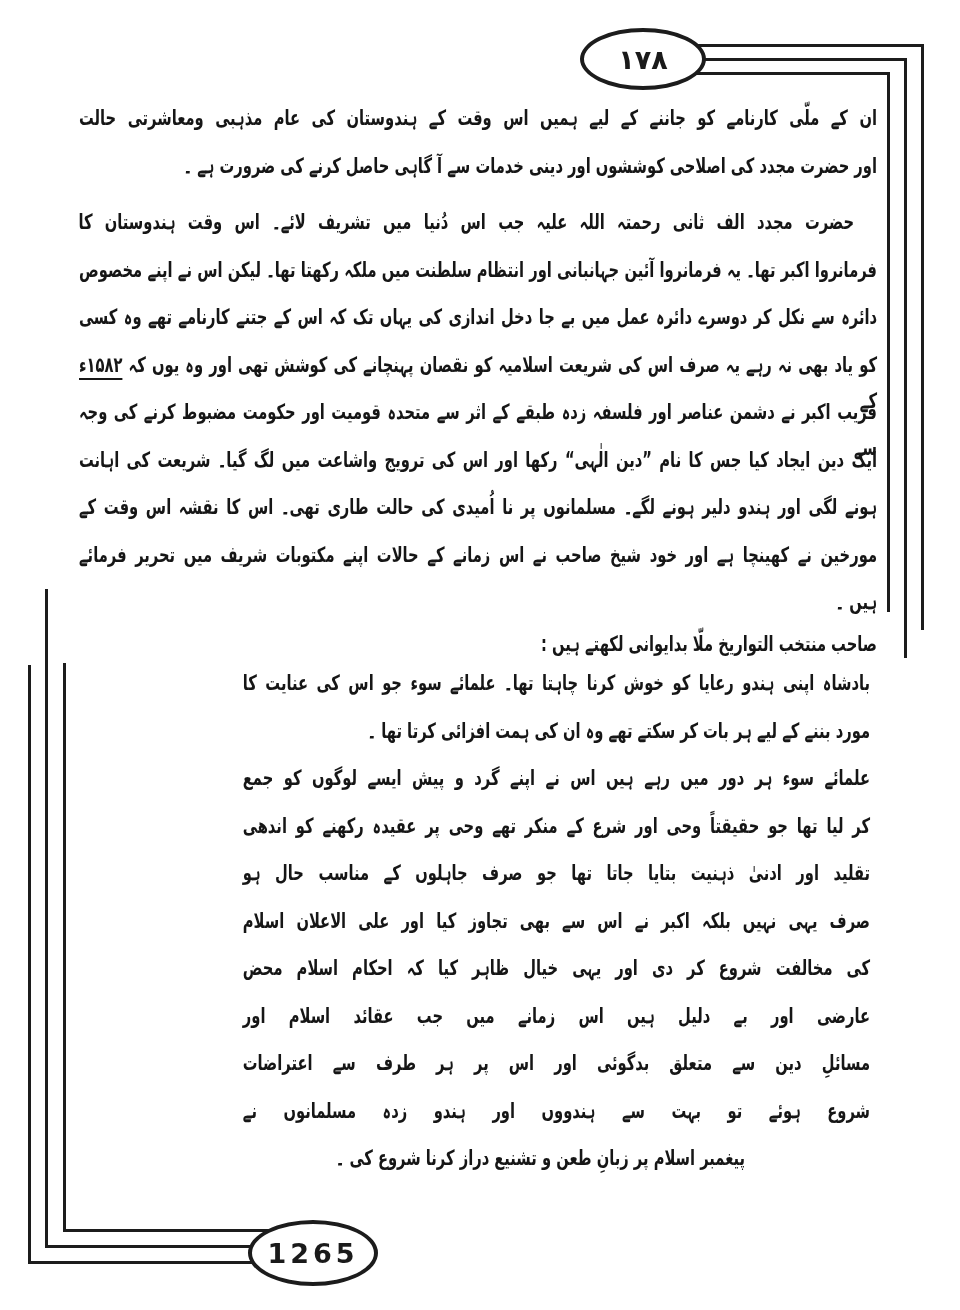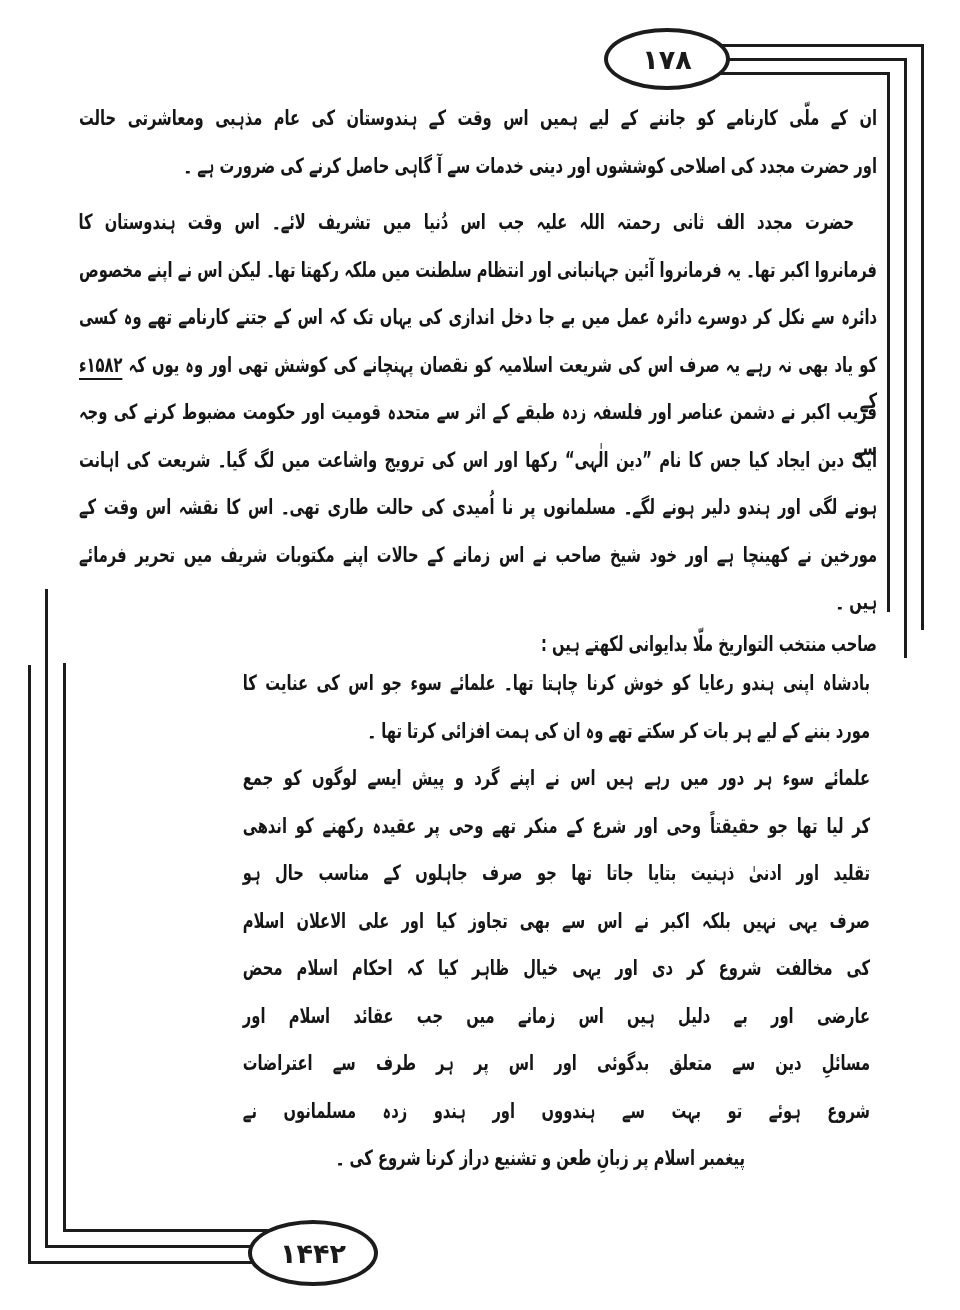--- a/index.html
+++ b/index.html
@@ -5,21 +5,21 @@
   html,body{margin:0;padding:0;background:#ffffff;}
   .page{position:relative;width:960px;height:1310px;background:#ffffff;overflow:hidden;
         font-family:"DejaVu Sans",sans-serif;color:#1a1a1a;}
   
   .rule{position:absolute;background:#1c1c1c;}
   .h{height:3px;}
   .v{width:3px;}
   .badge{position:absolute;background:#ffffff;border:4px solid #1c1c1c;border-radius:50%;
          display:flex;align-items:center;justify-content:center;z-index:5;}
   .badge span{font-size:27px;font-weight:bold;letter-spacing:4px;direction:rtl;}
-  .badge-top{left:604px;top:28px;width:118px;height:54px;}
+  .badge-top{left:580px;top:28px;width:118px;height:54px;}
   .badge-bottom{left:248px;top:1220px;width:122px;height:58px;}
   
   .line{position:absolute;direction:rtl;unicode-bidi:embed;color:#161616;
         font-weight:bold;font-size:21px;line-height:36px;white-space:nowrap;
         transform:scaleX(0.7);transform-origin:100% 50%;}
   .just{white-space:normal;text-align:justify;text-align-last:justify;}
   .endline{white-space:normal;text-align:justify;text-align-last:right;}
   .main{right:83px;width:1140px;}
   .indent1{right:106px;width:1108px;}
   .quote{right:90px;width:896px;}
@@ -44,21 +44,21 @@
   </div>
 
   <div>
     <div class="rule v" style="left:28px;top:665px;height:599px;"></div>
     <div class="rule v" style="left:45px;top:589px;height:659px;"></div>
     <div class="rule v" style="left:63px;top:663px;height:569px;"></div>
     <div class="rule h" style="left:63px;top:1229px;width:247px;"></div>
     <div class="rule h" style="left:45px;top:1245px;width:260px;"></div>
     <div class="rule h" style="left:28px;top:1261px;width:272px;"></div>
     <div class="badge badge-bottom">
-      <span>۱۴۴۲</span>
+      <span>1265</span>
     </div>
   </div>
 
   <div class="line just main" style="top:100px">ان کے ملّی کارنامے کو جاننے کے لیے ہمیں اس وقت کے ہندوستان کی عام مذہبی ومعاشرتی حالت</div>
   <div class="line endline main" style="top:148px">اور حضرت مجدد کی اصلاحی کوششوں اور دینی خدمات سے آ گاہی حاصل کرنے کی ضرورت ہے ۔</div>
   <div class="line just indent1" style="top:204px">حضرت مجدد الف ثانی رحمتہ اللہ علیہ جب اس دُنیا میں تشریف لائے۔ اس وقت ہندوستان کا</div>
   <div class="line just main" style="top:252px">فرمانروا اکبر تھا۔ یہ فرمانروا آئین جہانبانی اور انتظام سلطنت میں ملکہ رکھتا تھا۔ لیکن اس نے اپنے مخصوص</div>
   <div class="line just main" style="top:299px">دائرہ سے نکل کر دوسرے دائرہ عمل میں بے جا دخل اندازی کی یہاں تک کہ اس کے جتنے کارنامے تھے وہ کسی</div>
   <div class="line just main" style="top:347px"><span>کو یاد بھی نہ رہے یہ صرف اس کی شریعت اسلامیہ کو نقصان پہنچانے کی کوشش تھی اور وہ یوں کہ</span> <span class="year-underline">۱۵۸۲ء</span> <span>کے</span></div>
   <div class="line just main" style="top:394px">قریب اکبر نے دشمن عناصر اور فلسفہ زدہ طبقے کے اثر سے متحدہ قومیت اور حکومت مضبوط کرنے کی وجہ سے</div>

